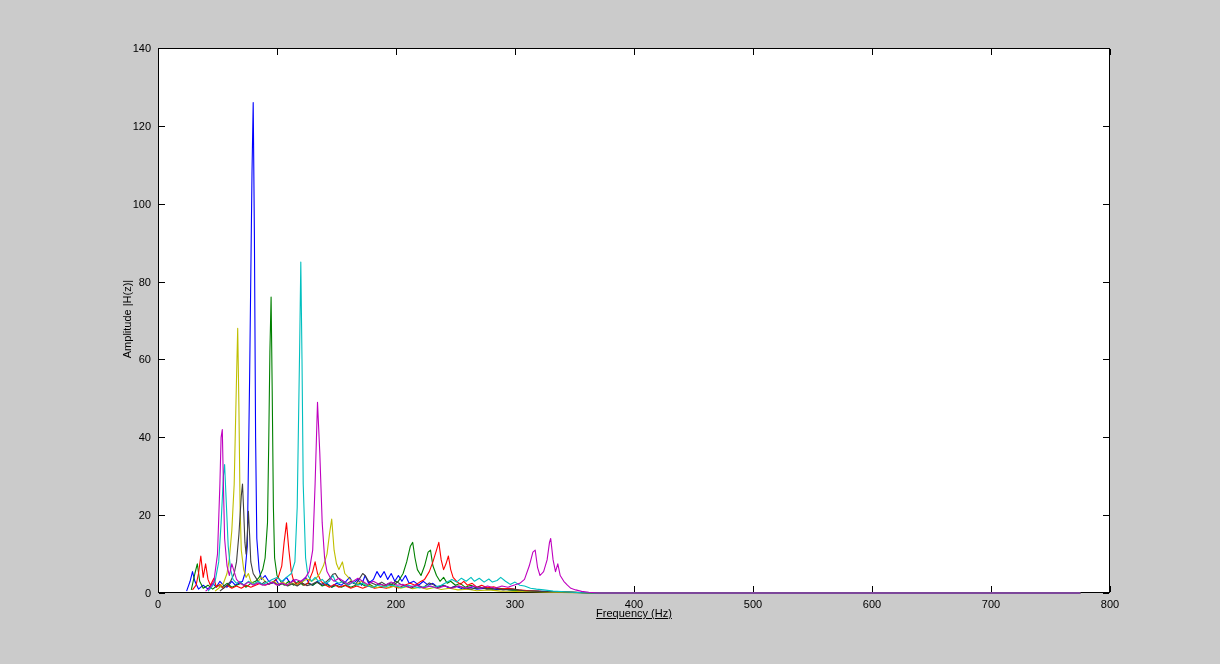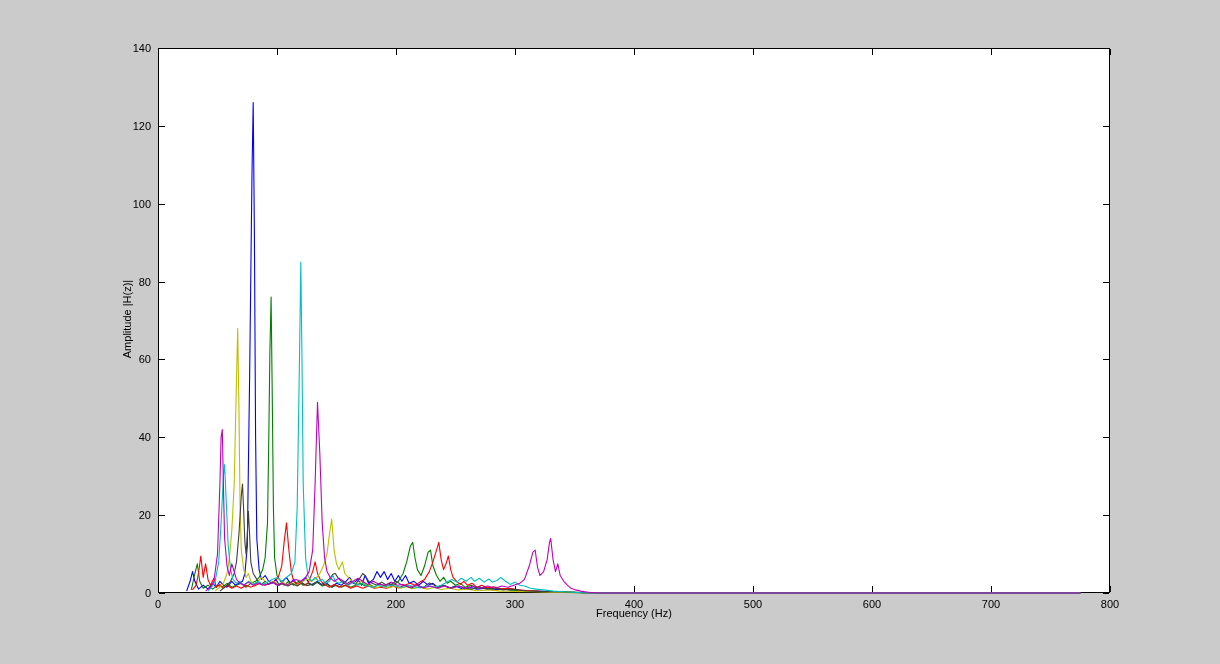--- a/index.html
+++ b/index.html
@@ -1,20 +1,20 @@
 <!DOCTYPE html>
 <html><head>
 <meta charset="utf-8">
 <style>
   html,body{margin:0;padding:0;}
   body{width:1220px;height:664px;font-family:"Liberation Sans",sans-serif;}
   .figure{position:relative;width:1220px;height:664px;overflow:hidden;}
   #plot-svg{position:absolute;left:0;top:0;}
   .axis-label{position:absolute;font-size:11px;color:#000;text-align:center;}
-  #xlabel{left:534px;top:607px;width:200px;}
+  #xlabel{left:534px;top:607px;width:200px;text-decoration:underline;}
   #ylabel{left:37px;top:313px;width:180px;transform:rotate(-90deg);transform-origin:center center;}
   text{font-family:"Liberation Sans",sans-serif;}
 </style>
 </head>
 <body>
 
 <div class="figure" id="figure" style="background: rgb(203, 203, 203);">
   <svg id="plot-svg" width="1220" height="664">
       <rect x="158" y="48" width="952" height="545" fill="#ffffff"></rect>
       <rect x="158.5" y="48.5" width="951" height="544" fill="none" stroke="#000000" stroke-width="1"></rect>

